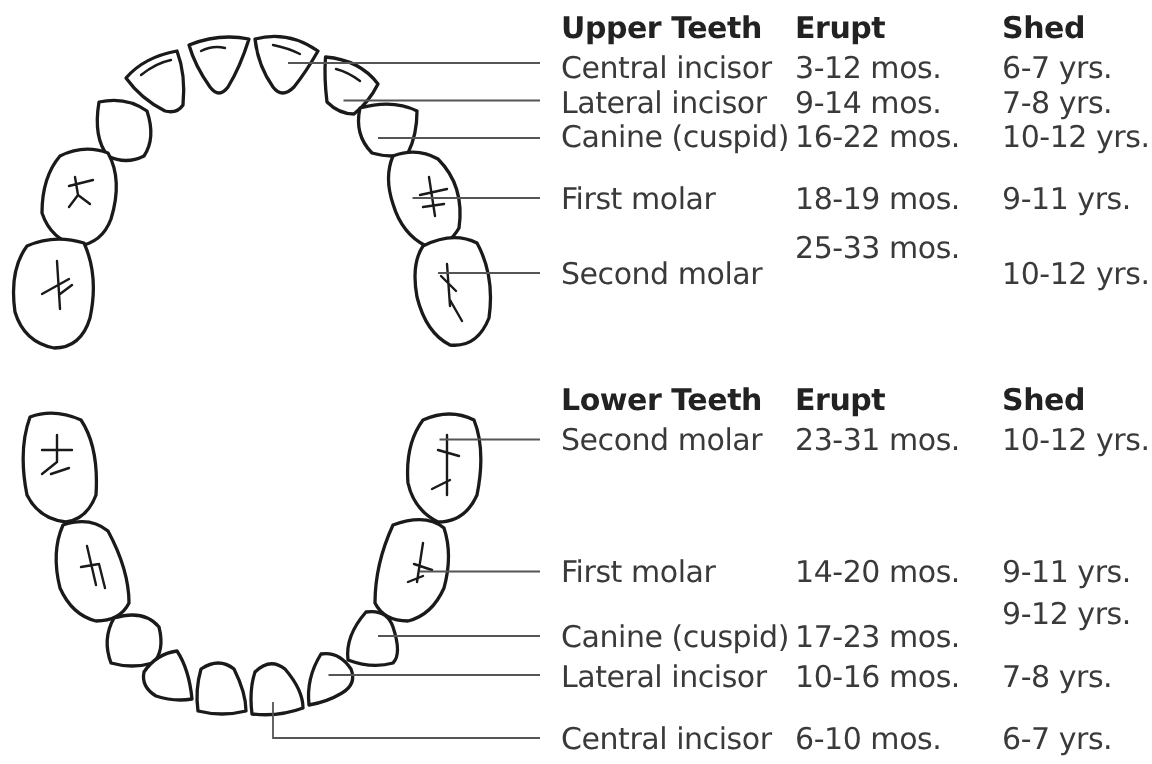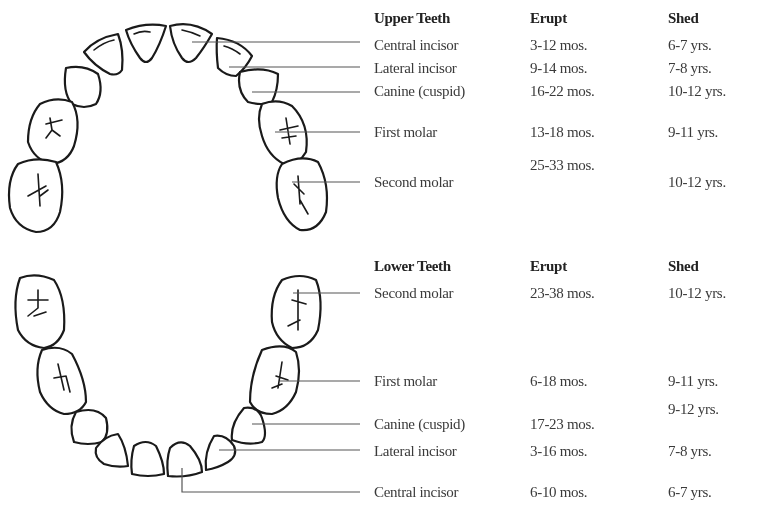--- a/index.html
+++ b/index.html
@@ -1,20 +1,20 @@
 <!DOCTYPE html>
 <html><head>
 <meta charset="utf-8">
 <style>
   html, body { margin: 0; padding: 0; background: #ffffff; }
   body { width: 768px; height: 509px; position: relative; overflow: hidden;
          font-family: "DejaVu Sans", "Liberation Sans", sans-serif; color: #333333; }
   svg.diagram { position: absolute; left: 0; top: 0; }
-  .txt { position: absolute; font-size: 15px; line-height: 18px; white-space: nowrap;
-         letter-spacing: -0.3px; color: #3a3a3a; font-family: Liberation Serif, serif; }
+  .txt { position: absolute; font-size: 20px; line-height: 18px; white-space: nowrap;
+         letter-spacing: -0.3px; color: #3a3a3a; }
   .hdr { font-weight: bold; color: #222222; }
   .c1 { left: 374px; }
   .c2 { left: 530px; }
   .c3 { left: 668px; }
 </style>
 </head>
 <body>
 
 <svg class="diagram" width="768" height="509" viewBox="0 0 768 509">
   <g fill="#ffffff" stroke="#1a1a1a" stroke-width="2.2" stroke-linejoin="round">
@@ -95,42 +95,42 @@
 
 <div class="txt c1" style="top:59px">Lateral incisor</div>
 <div class="txt c2" style="top:59px">9-14 mos.</div>
 <div class="txt c3" style="top:59px">7-8 yrs.</div>
 
 <div class="txt c1" style="top:82px">Canine (cuspid)</div>
 <div class="txt c2" style="top:82px">16-22 mos.</div>
 <div class="txt c3" style="top:82px">10-12 yrs.</div>
 
 <div class="txt c1" style="top:123px">First molar</div>
-<div class="txt c2" style="top:123px">13-18 mos.</div>
+<div class="txt c2" style="top:123px">18-19 mos.</div>
 <div class="txt c3" style="top:123px">9-11 yrs.</div>
 
 <div class="txt c1" style="top:173px">Second molar</div>
 <div class="txt c2" style="top:156px">25-33 mos.</div>
 <div class="txt c3" style="top:173px">10-12 yrs.</div>
 
 <div class="txt hdr c1" style="top:257px">Lower Teeth</div>
 <div class="txt hdr c2" style="top:257px">Erupt</div>
 <div class="txt hdr c3" style="top:257px">Shed</div>
 
 <div class="txt c1" style="top:284px">Second molar</div>
-<div class="txt c2" style="top:284px">23-38 mos.</div>
+<div class="txt c2" style="top:284px">23-31 mos.</div>
 <div class="txt c3" style="top:284px">10-12 yrs.</div>
 
 <div class="txt c1" style="top:372px">First molar</div>
-<div class="txt c2" style="top:372px">6-18 mos.</div>
+<div class="txt c2" style="top:372px">14-20 mos.</div>
 <div class="txt c3" style="top:372px">9-11 yrs.</div>
 
 <div class="txt c1" style="top:415px">Canine (cuspid)</div>
 <div class="txt c2" style="top:415px">17-23 mos.</div>
 <div class="txt c3" style="top:400px">9-12 yrs.</div>
 
 <div class="txt c1" style="top:442px">Lateral incisor</div>
-<div class="txt c2" style="top:442px">3-16 mos.</div>
+<div class="txt c2" style="top:442px">10-16 mos.</div>
 <div class="txt c3" style="top:442px">7-8 yrs.</div>
 
 <div class="txt c1" style="top:483px">Central incisor</div>
 <div class="txt c2" style="top:483px">6-10 mos.</div>
 <div class="txt c3" style="top:483px">6-7 yrs.</div>
 
 </body></html>

